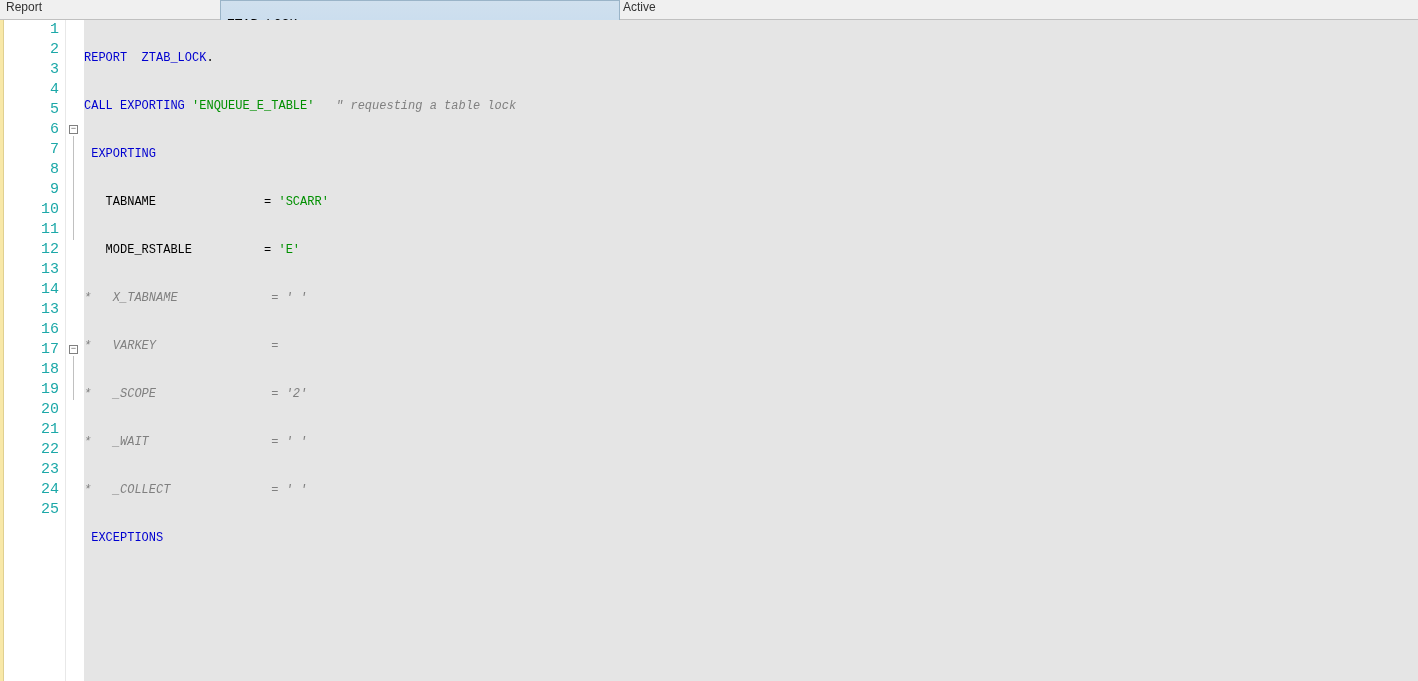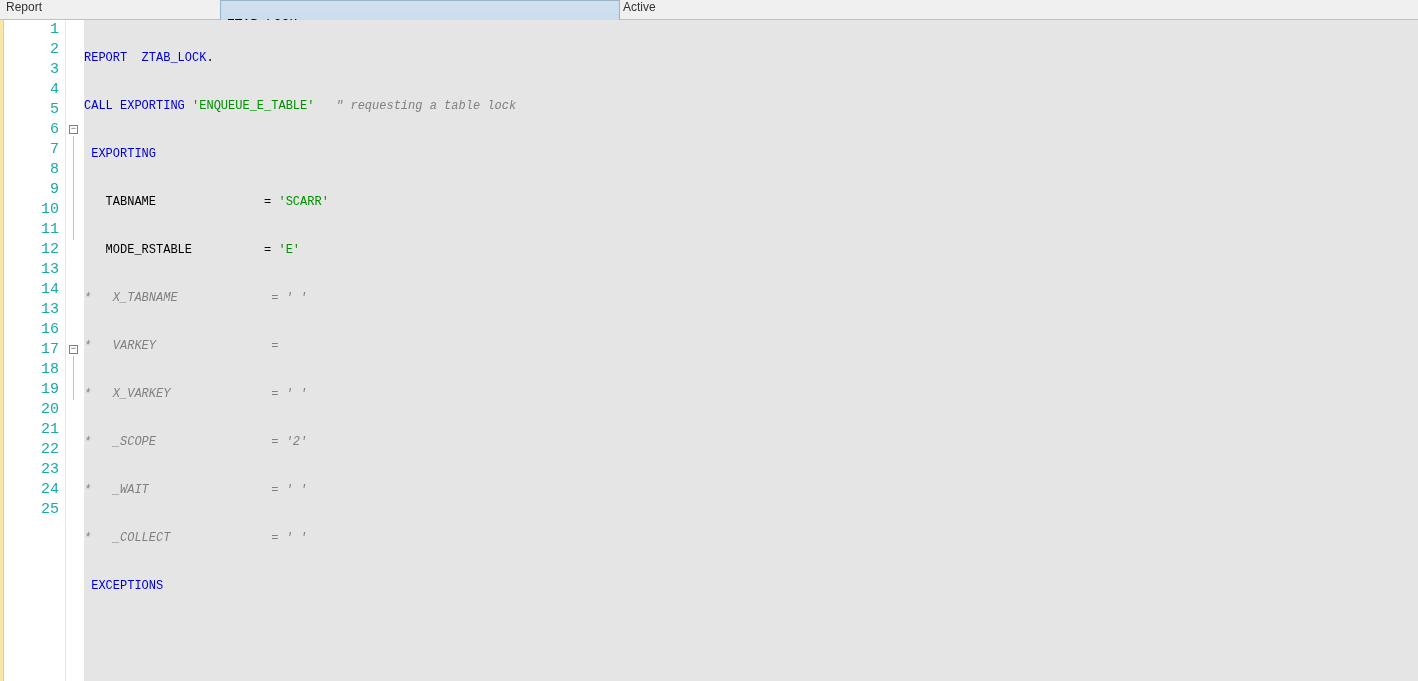--- a/index.html
+++ b/index.html
@@ -148,21 +148,20 @@
   </div>
 
   <div class="code">
     <div class="line"><span class="kw">REPORT  ZTAB_LOCK</span><span class="id">.</span></div>
     <div class="line"><span class="kw">CALL EXPORTING </span><span class="str">'ENQUEUE_E_TABLE'</span><span class="cmt">   " requesting a table lock</span></div>
     <div class="line"><span class="kw"> EXPORTING</span></div>
     <div class="line"><span class="id">   TABNAME               </span><span class="id">=</span><span class="str"> 'SCARR'</span></div>
     <div class="line"><span class="id">   MODE_RSTABLE          </span><span class="id">=</span><span class="str"> 'E'</span></div>
     <div class="line"><span class="cmt">*   X_TABNAME             = ' '</span></div>
     <div class="line"><span class="cmt">*   VARKEY                = </span></div>
-    <div class="line"><span class="cmt">*   X_VARKEY              = ' '</span></div>
     <div class="line"><span class="cmt">*   _SCOPE                = '2'</span></div>
     <div class="line"><span class="cmt">*   _WAIT                 = ' '</span></div>
     <div class="line"><span class="cmt">*   _COLLECT              = ' '</span></div>
     <div class="line"><span class="kw"> EXCEPTIONS</span></div>
     
     
     
     
     
     

